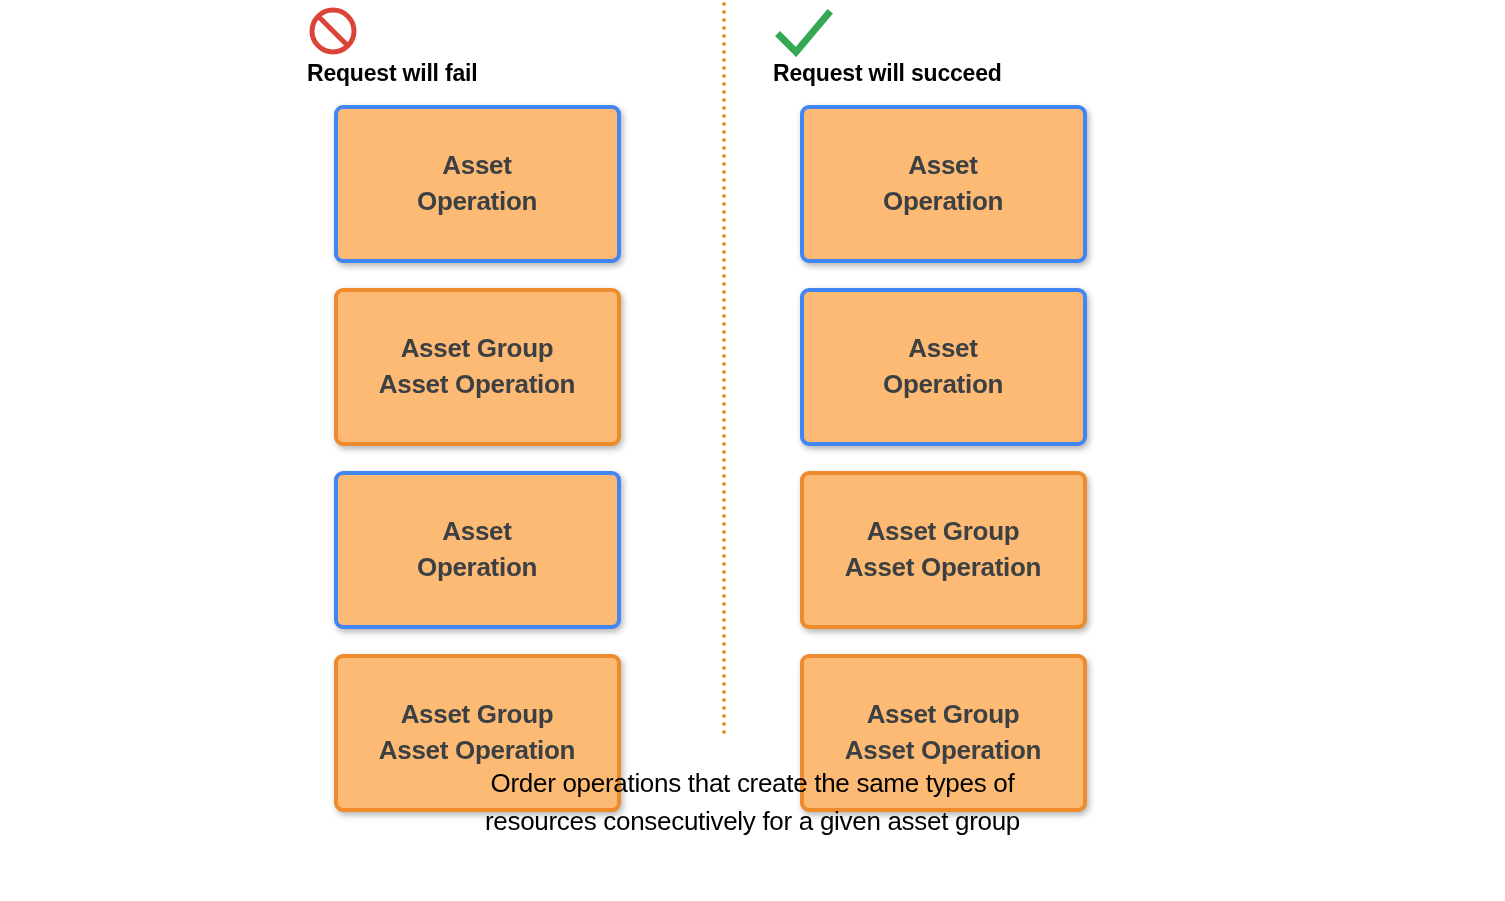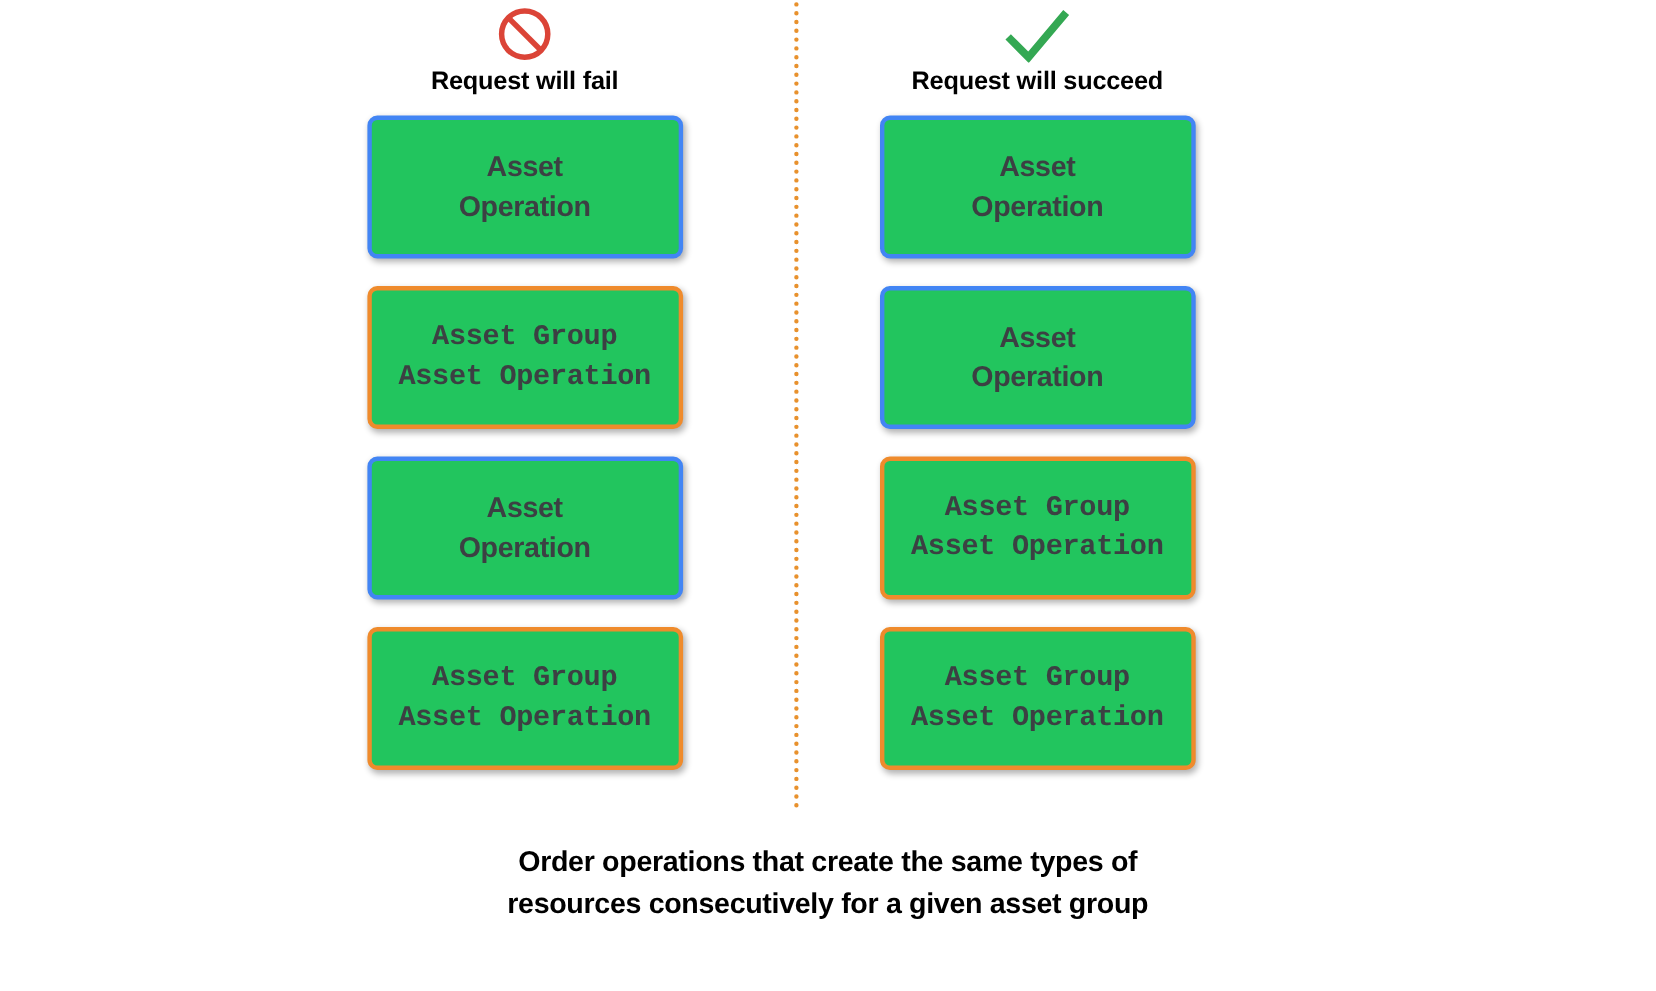--- a/index.html
+++ b/index.html
@@ -33,21 +33,21 @@
     width: 340px;
   }
   .column.left  { left: 307px; }
   .column.right { left: 773px; }
 
   
   .col-header {
     height: 105px;
     display: flex;
     flex-direction: column;
-    align-items: center;
+    align-items: flex-start;
     justify-content: flex-start;
   }
   .status-icon {
     height: 62px;
     display: flex;
     align-items: center;
     justify-content: center;
   }
   .status-icon svg { display: block; }
   .col-title {
@@ -62,51 +62,51 @@
   
   .card-stack {
     display: flex;
     flex-direction: column;
     align-items: center;
     gap: 25px;
   }
   .card {
     box-sizing: border-box;
     width: 287px;
-    height: 130px;
-    background: #22c55e;
+    height: 158px;
+    background: #fdba74;
     border: 4px solid #4285f4;
     border-radius: 9px;
     box-shadow: 2px 3px 6px rgba(0,0,0,0.30);
     display: flex;
     align-items: center;
     justify-content: center;
     text-align: center;
     padding: 0 6px;
   }
   .card.blue   { border-color: #4285f4; }
-  .card.orange { border-color: #ef8b2c; font-family: Liberation Mono, monospace; }
+  .card.orange { border-color: #ef8b2c; }
   .card-label {
     font-size: 26px;
     font-weight: bold;
     color: #3c4043;
     line-height: 1.37;
     letter-spacing: -0.3px;
     white-space: pre-line;
   }
 
   
   .caption {
     position: absolute;
     left: 0;
     right: 0;
     top: 764px;
     text-align: center;
     font-size: 26px;
-    font-weight: bold;
+    font-weight: normal;
     color: #000000;
     line-height: 1.47;
     letter-spacing: -0.3px;
     white-space: pre-line;
   }
 </style>
 </head>
 <body>
 
 <div class="divider"></div>

